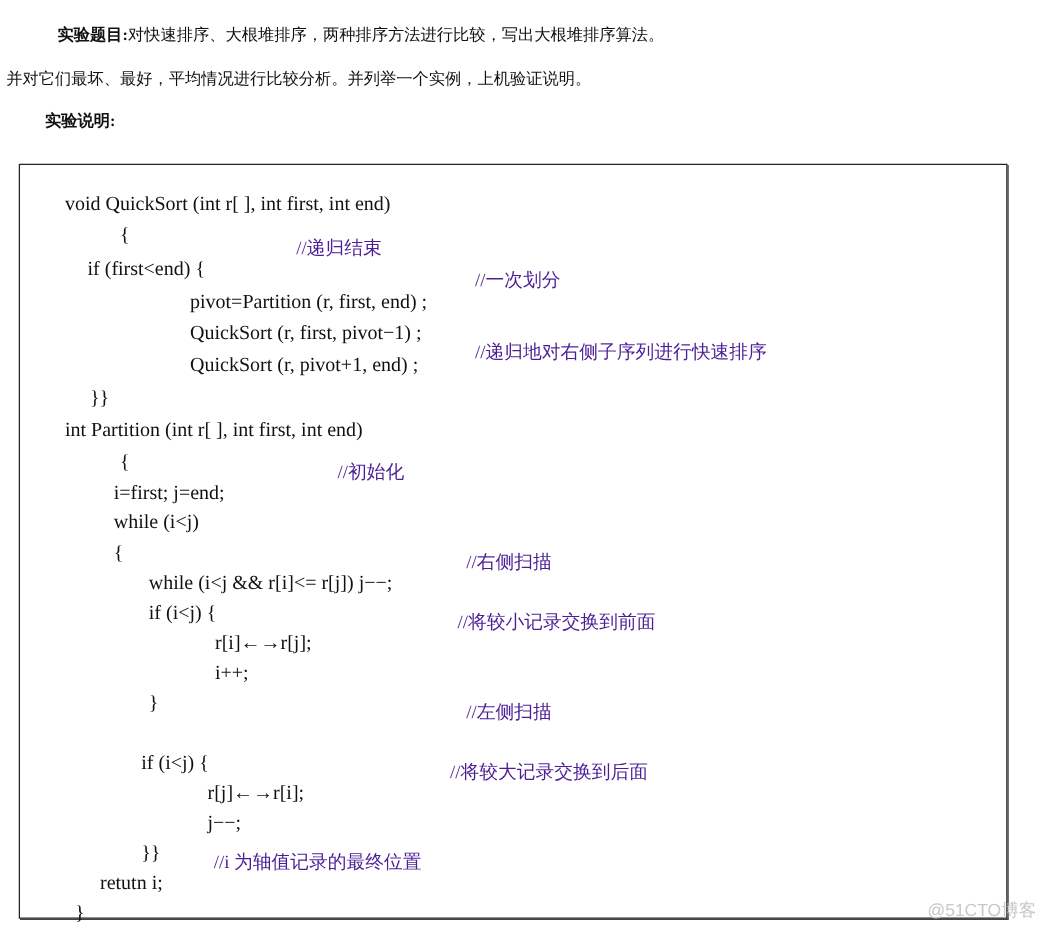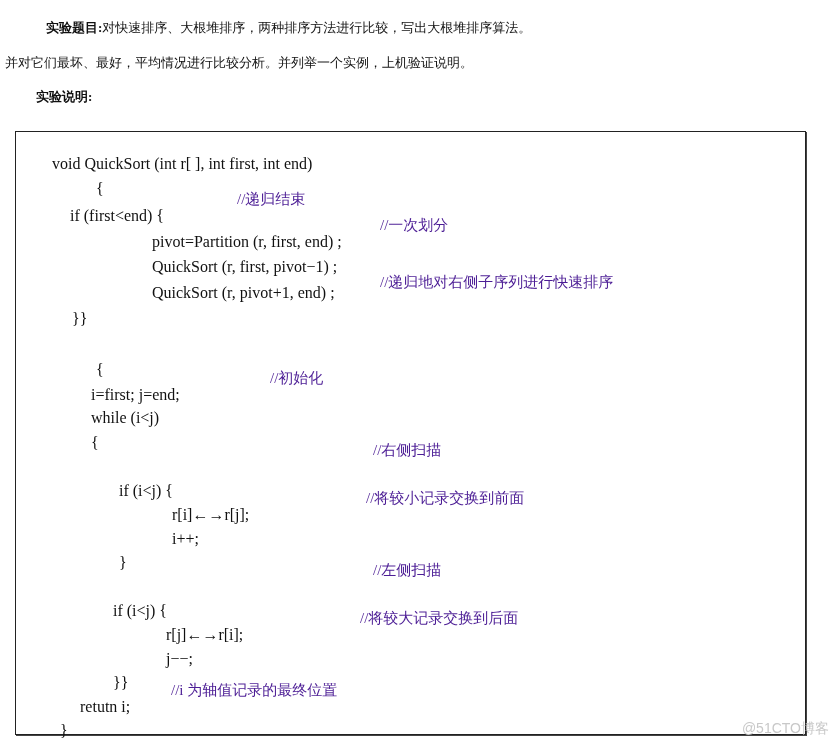--- a/index.html
+++ b/index.html
@@ -87,30 +87,32 @@
   <div class="code-line" style="left:136px; top:83px;">pivot=Partition (r, first, end) ;</div>
   <div class="cm" style="left:364px; top:83px;">//一次划分</div>
 
   <div class="code-line" style="left:136px; top:108px;">QuickSort (r, first, pivot−1) ;</div>
 
   <div class="code-line" style="left:136px; top:134px;">QuickSort (r, pivot+1, end) ;</div>
   <div class="cm" style="left:364px; top:140px;">//递归地对右侧子序列进行快速排序</div>
 
   <div class="code-line" style="left:56px; top:160px;">}}</div>
 
+  <div class="code-line" style="left:36px; top:186px;">int Partition (int r[ ], int first, int end)</div>
 
   <div class="code-line" style="left:80px; top:211px;">{</div>
 
   <div class="code-line" style="left:75px; top:236px;">i=first; j=end;</div>
   <div class="cm" style="left:254px; top:236px;">//初始化</div>
 
   <div class="code-line" style="left:75px; top:259px;">while (i&lt;j)</div>
 
   <div class="code-line" style="left:75px; top:284px;">{</div>
 
+  <div class="code-line" style="left:103px; top:308px;">while (i&lt;j &amp;&amp; r[i]&lt;= r[j]) j−−;</div>
   <div class="cm" style="left:357px; top:308px;">//右侧扫描</div>
 
   <div class="code-line" style="left:103px; top:332px;">if (i&lt;j) {</div>
 
   <div class="code-line" style="left:156px; top:356px;">r[i]←→r[j];</div>
   <div class="cm" style="left:350px; top:356px;">//将较小记录交换到前面</div>
 
   <div class="code-line" style="left:156px; top:380px;">i++;</div>
 
   <div class="code-line" style="left:103px; top:404px;">}</div>

